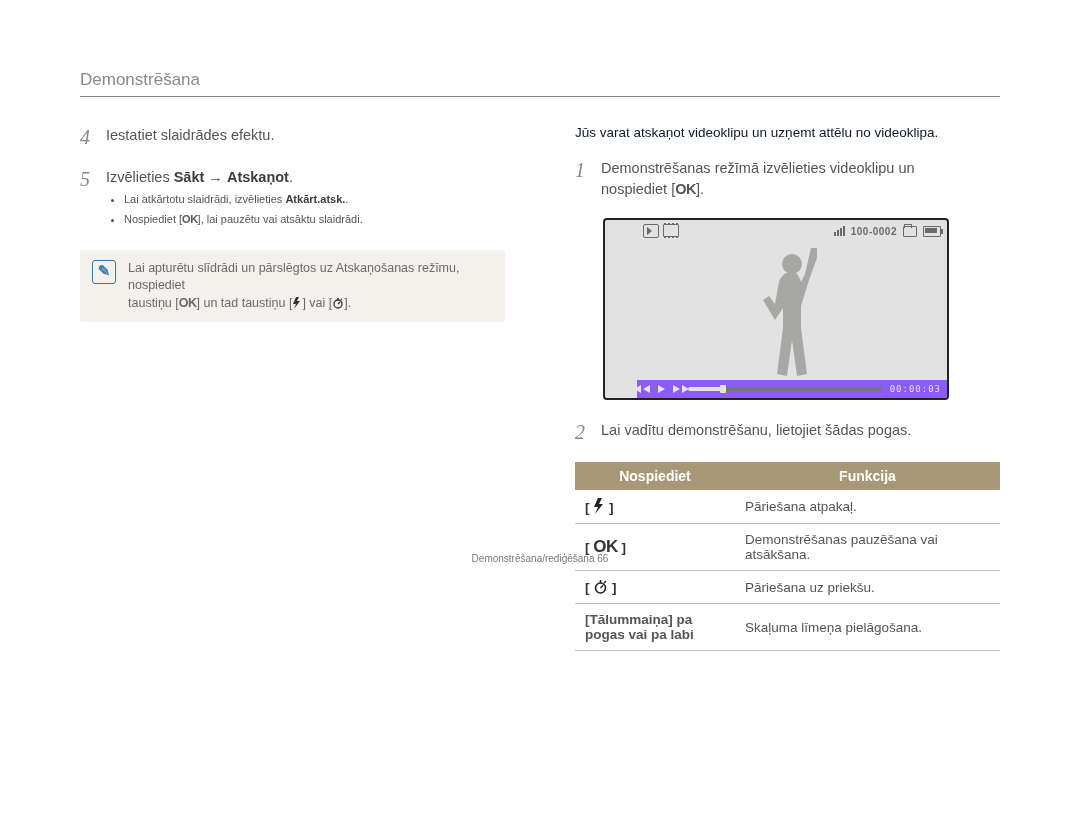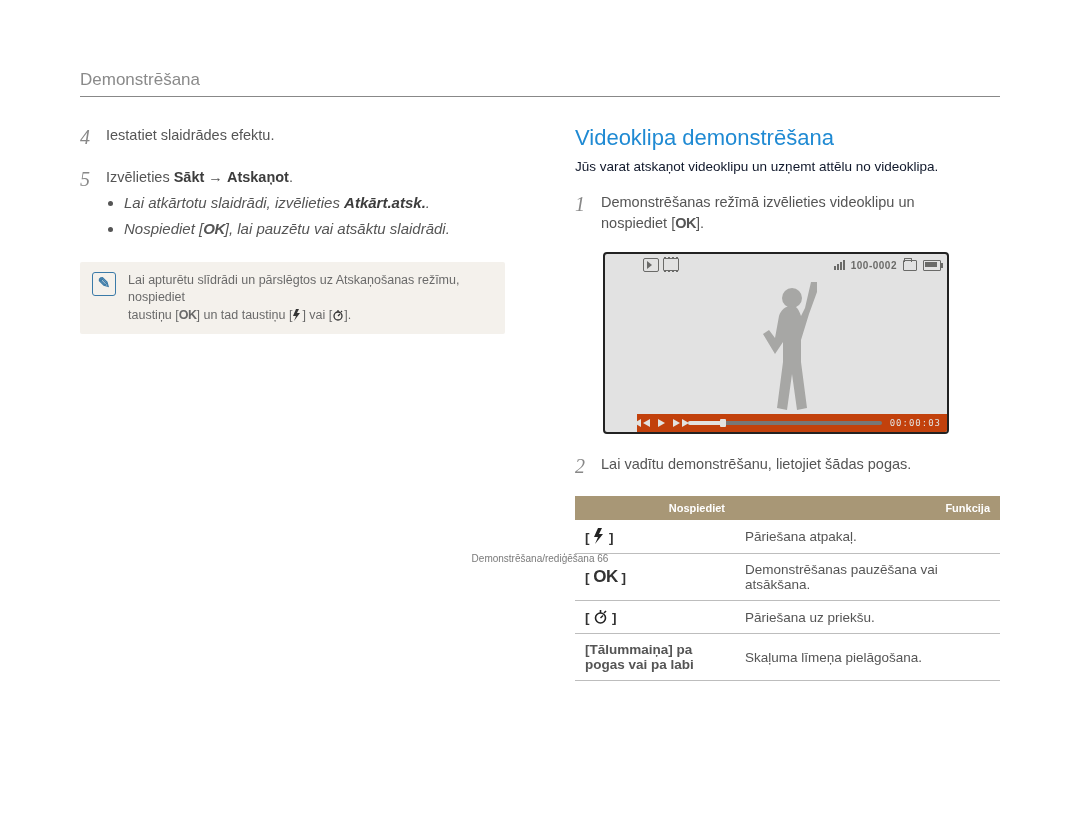--- a/index.html
+++ b/index.html
@@ -51,23 +51,22 @@
   .step-body {
     flex: 1;
     font-size: 14.5px;
     color: #555;
     line-height: 1.45;
   }
   .step-body b { color: #3d3d3d; }
   ul.bullets {
     margin: 4px 0 0 0;
     padding-left: 18px;
-    font-size: 15px;
+    font-size: 11px;
     color: #555;
-    font-style: italic;
   }
   ul.bullets li { margin-bottom: 4px; }
   .ok-inline {
     font-weight: bold;
     font-family: Arial, sans-serif;
     letter-spacing: -0.5px;
   }
   .note-box {
     display: flex;
     background: #f4f1ec;
@@ -160,21 +159,21 @@
     background: #e2e2e2;
   }
   .silhouette {
     position: absolute;
     left: 50%;
     top: 6px;
     transform: translateX(-50%);
     fill: #a7a7a5;
   }
   .vp-timeline {
-    background: #c2410c;
+    background: #8b5cf6;
     height: 18px;
     display: flex;
     align-items: center;
     padding: 0 6px;
     gap: 8px;
     color: #e2e2e0;
     font-size: 9px;
   }
   .skip-l, .skip-r, .play-s {
     width: 0; height: 0;
@@ -201,24 +200,24 @@
   
   table.funcs {
     width: 100%;
     border-collapse: collapse;
     font-size: 13.5px;
     margin-top: 8px;
   }
   table.funcs th {
     background: #a89776;
     color: #fff;
-    text-align: right;
+    text-align: center;
     padding: 6px 10px;
     font-weight: bold;
-    font-size: 11px;
+    font-size: 14px;
   }
   table.funcs td {
     border-bottom: 1px solid #bdbdbd;
     padding: 8px 10px;
     color: #555;
     vertical-align: middle;
   }
   table.funcs td.k { width: 140px; }
   .sym {
     display:inline-block;
@@ -277,21 +276,20 @@
                 <circle cx="6" cy="7" r="4" fill="none" stroke="#333" stroke-width="1.3"></circle>
                 <line x1="6" y1="3" x2="6" y2="1" stroke="#333" stroke-width="1.3"></line>
                 <line x1="9" y1="3" x2="10" y2="2" stroke="#333" stroke-width="1.3"></line>
                 <line x1="6" y1="7" x2="8" y2="5" stroke="#333" stroke-width="1.2"></line>
               </svg></span><span>].</span>
         </div>
       </div>
     </div>
 
     <div class="col">
-      <div class="section-title">Videoklipa demonstrēšana</div>
       <div class="subtext">Jūs varat atskaņot videoklipu un uzņemt attēlu no videoklipa.</div>
 
       <div class="step">
         <div class="step-num">1</div>
         <div class="step-body">
           <span>Demonstrēšanas režīmā izvēlieties videoklipu un</span><br>
           <span>nospiediet [</span><span class="ok-inline">OK</span><span>].</span>
         </div>
       </div>
 

